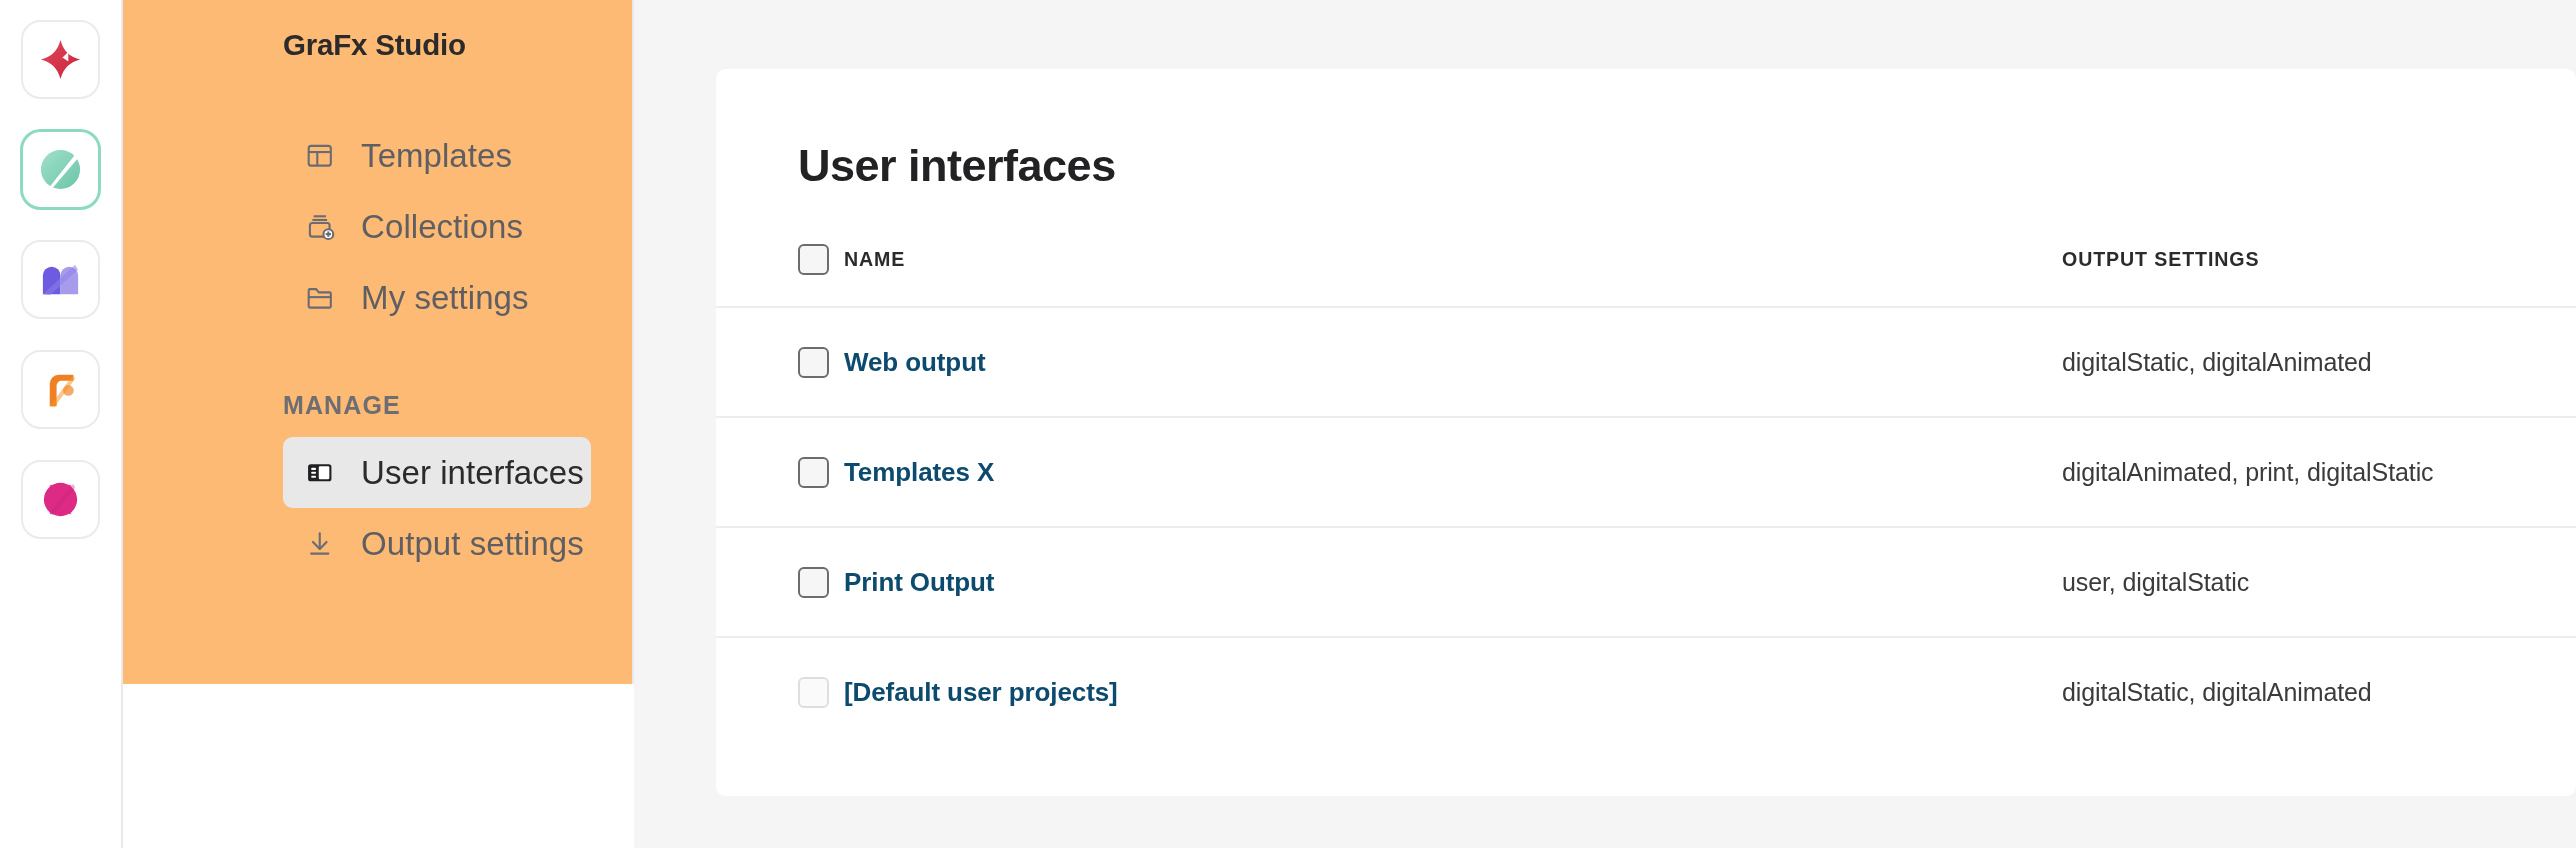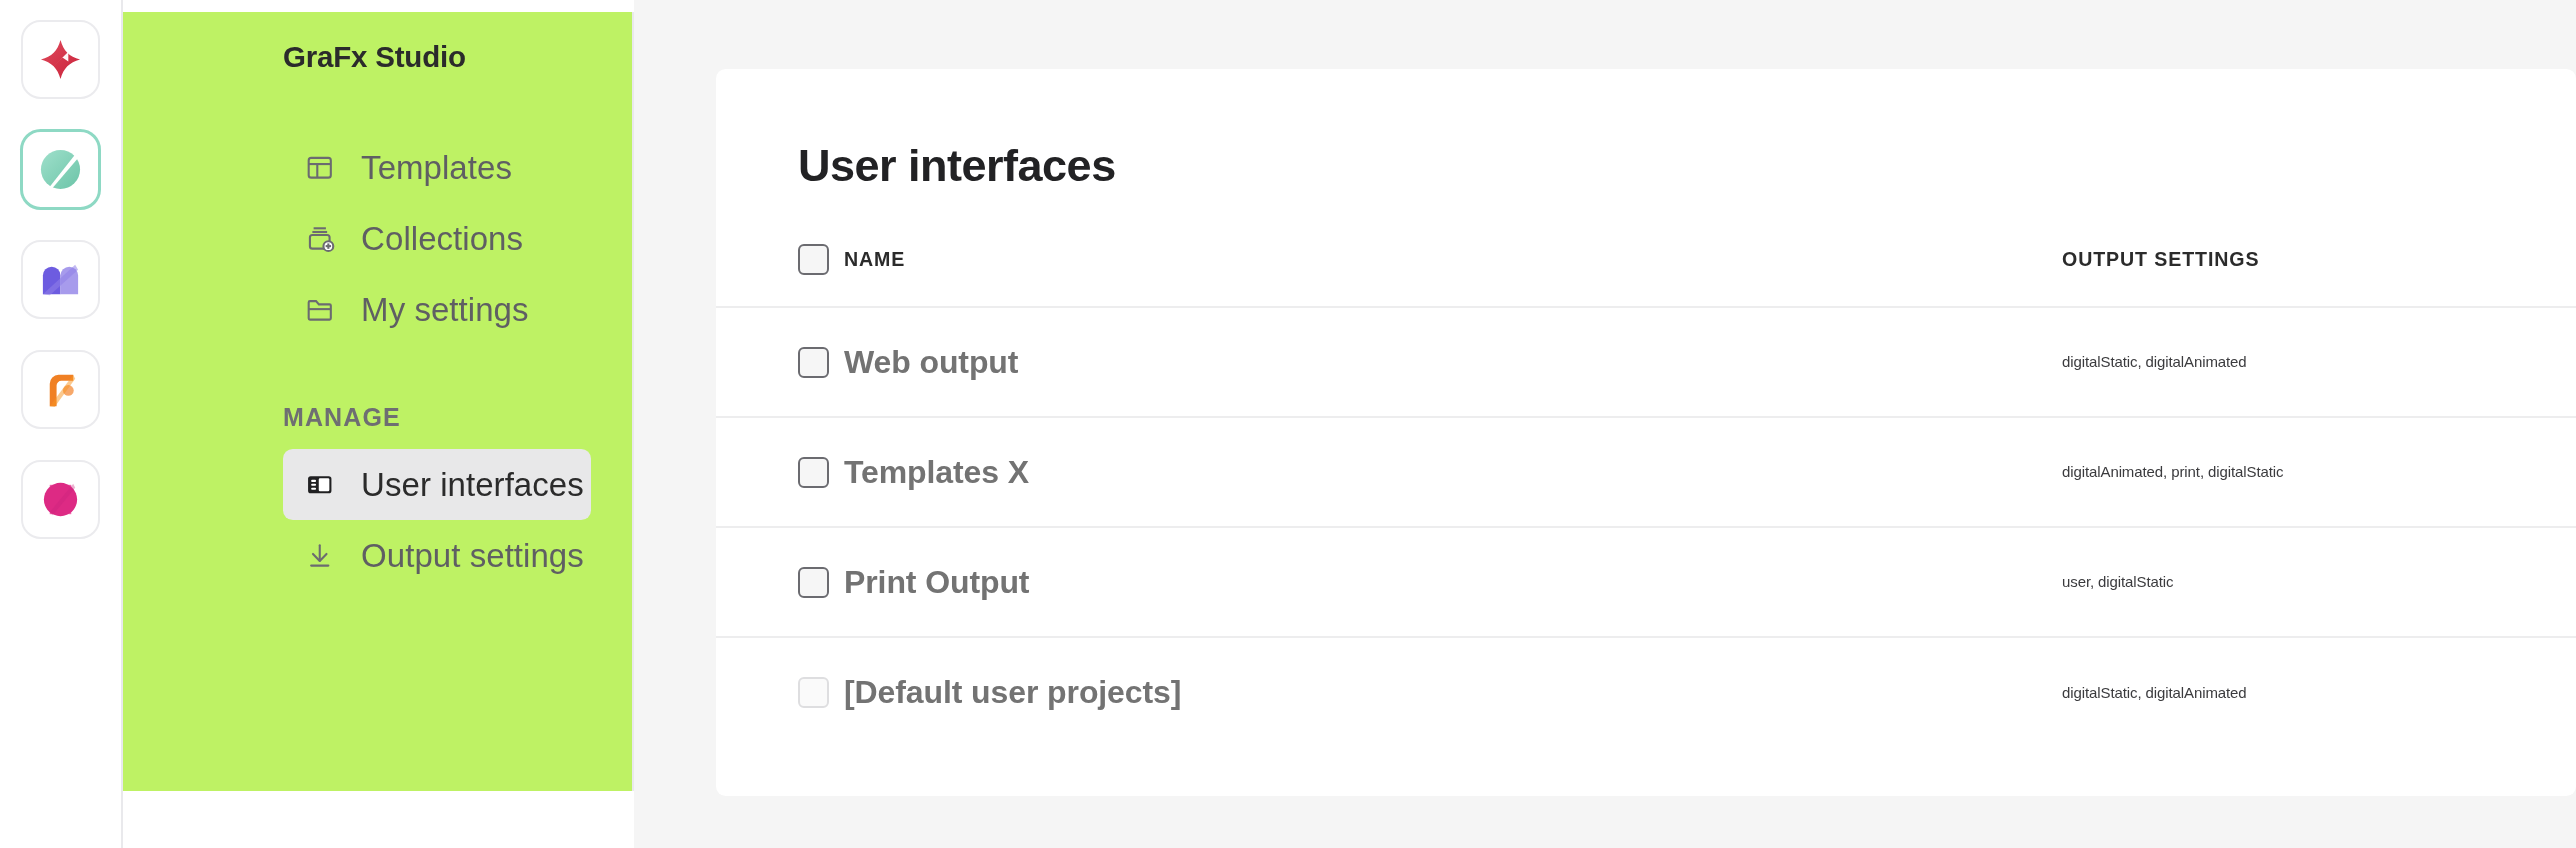--- a/index.html
+++ b/index.html
@@ -47,26 +47,25 @@
   .rail-item.active {
     border-color: #8ed9c4;
     box-shadow: 0 0 0 1px #8ed9c4;
   }
   .rail-item svg { display: block; }
 
   
   .nav {
     width: 511px;
     flex: 0 0 511px;
-    height: 779px;
-    background: #bef264;
+    height: 684px;
+    background: #fdba74;
     border-right: 2px solid #e9e9ec;
     padding: 0;
     position: relative;
-    margin-top: 12px;
   }
   .nav-title {
     font-size: 29.5px;
     font-weight: bold;
     color: #2b2b2b;
     letter-spacing: -0.2px;
     padding: 27.5px 0 0 160px;
   }
   .nav-list { margin-top: 59px; }
   .nav-item {
@@ -162,27 +161,27 @@
     cursor: pointer;
     vertical-align: middle;
   }
   .checkbox.disabled {
     border-color: #dedee0;
     background: #fafafa;
     cursor: default;
   }
 
   .cell-name {
-    font-size: 32px;
-    font-weight: bold;
-    color: #737373;
+    font-size: 26px;
+    font-weight: bold;
+    color: #0c4a6e;
     letter-spacing: -0.1px;
   }
   .cell-out {
-    font-size: 15px;
+    font-size: 25px;
     color: #3b3b3e;
     letter-spacing: -0.1px;
   }
   th.col-check { padding-left: 82px !important; padding-bottom: 31px; }
 </style>
 </head>
 <body>
 
 <div id="app">
 

